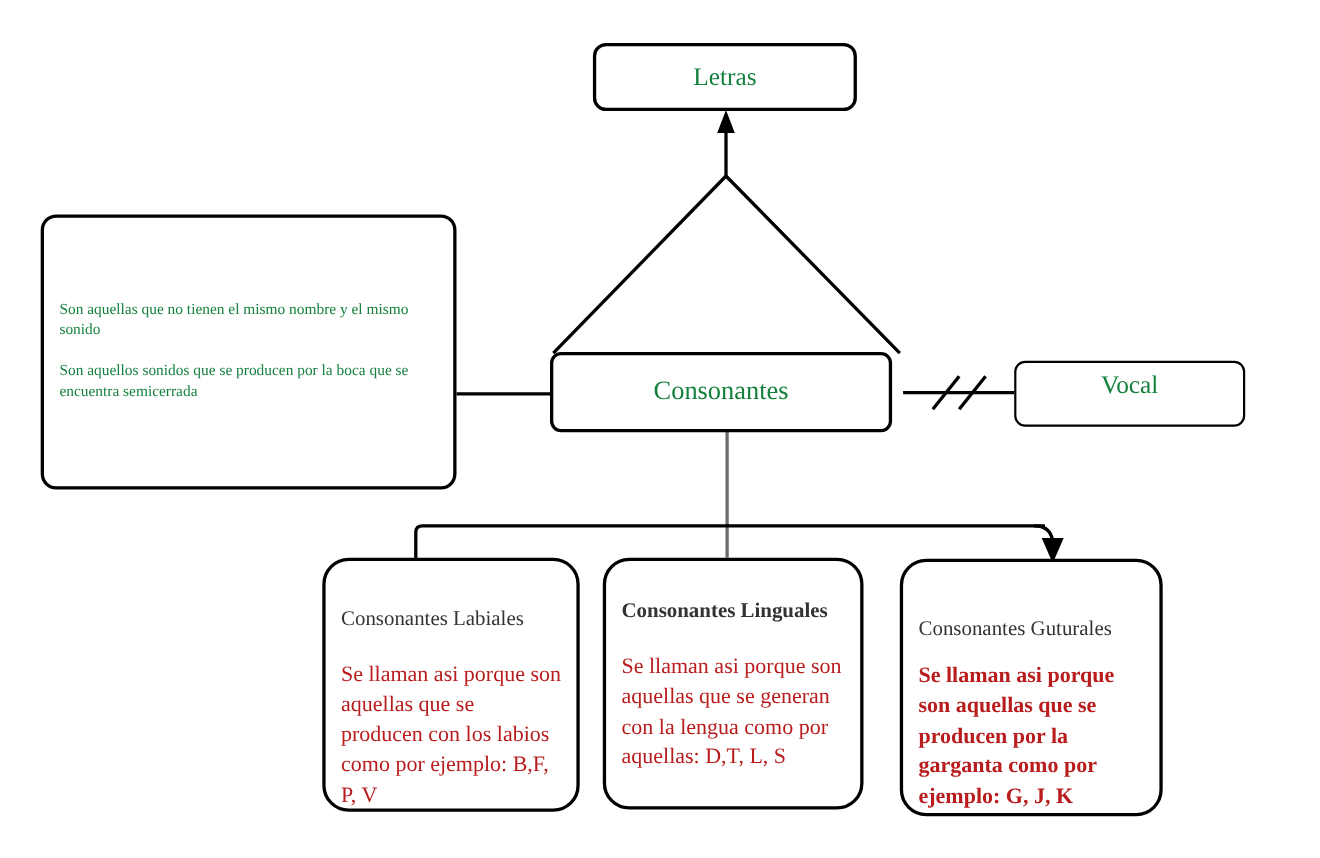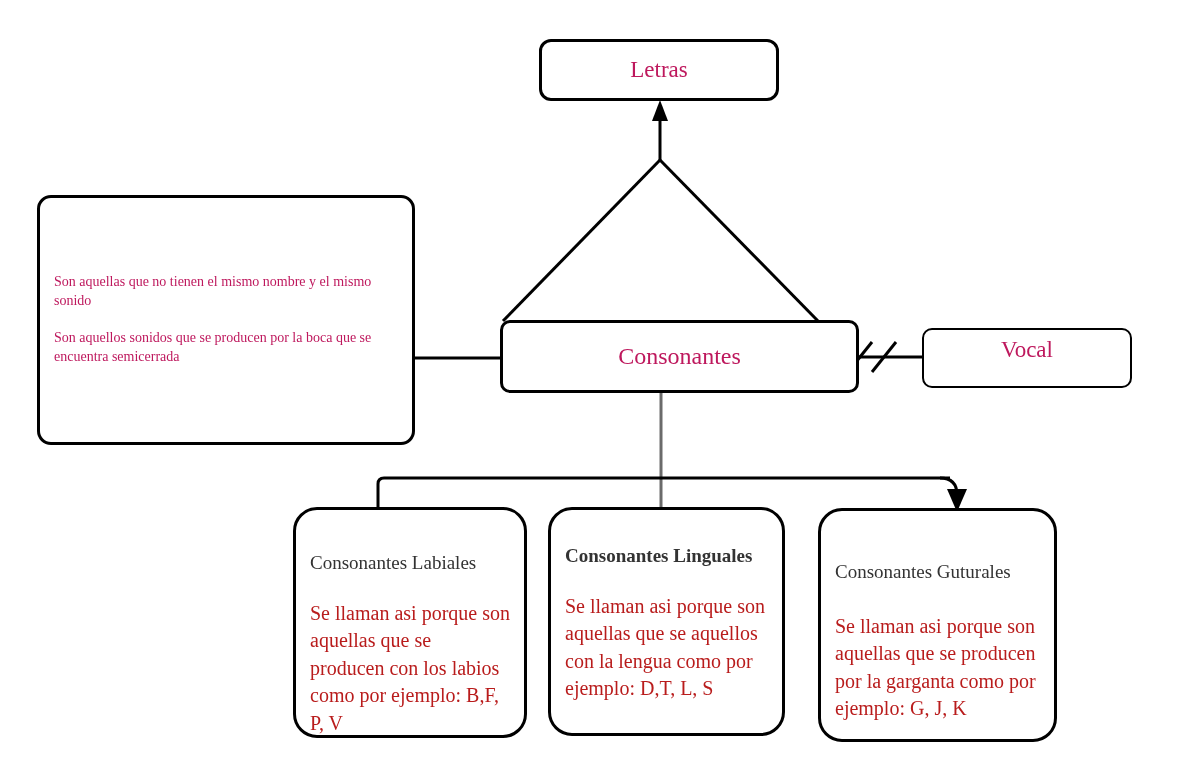--- a/index.html
+++ b/index.html
@@ -20,34 +20,34 @@
     box-sizing:border-box;
     background:#ffffff;
     border:3px solid #000000;
     border-radius:12px;
     display:flex;
     overflow:hidden;
   }
   .node .txt{
     font-size:21px;
     line-height:1.32;
-    color:#be185d;
+    color:#15803d;
     white-space:pre-wrap;
   }
 
   
   #node-letras{
     left:539px;top:39px;width:240px;height:62px;
     align-items:center;justify-content:center;
   }
   #node-letras .txt{font-size:23px;text-align:center;}
 
   
   #node-consonantes{
-    left:500px;top:320px;width:359px;height:73px;
+    left:500px;top:320px;width:311px;height:73px;
     align-items:center;justify-content:center;
     border-radius:10px;
   }
   #node-consonantes .txt{font-size:24px;text-align:center;}
 
   
   #node-vocal{
     left:922px;top:328px;width:210px;height:60px;
     align-items:flex-start;justify-content:center;
     border-width:2px;border-radius:10px;
@@ -71,21 +71,21 @@
   #node-labiales{left:293px;top:507px;width:234px;height:231px;}
   #node-labiales .heading{margin-top:41px;}
   #node-labiales .body{margin-top:24px;}
 
   #node-linguales{left:548px;top:507px;width:237px;height:229px;}
   #node-linguales .heading{margin-top:34px;font-weight:bold;}
   #node-linguales .body{margin-top:24px;}
 
   #node-guturales{left:818px;top:508px;width:239px;height:234px;}
   #node-guturales .heading{margin-top:49px;}
-  #node-guturales .body{margin-top:28px;}
+  #node-guturales .body{margin-top:16px;font-weight:bold;}
 </style>
 </head>
 <body>
 
 <div id="canvas">
 
   <svg class="edges" width="1200" height="780" viewBox="0 0 1200 780" xmlns="http://www.w3.org/2000/svg">
 
     <g>
       <path d="M 503 321 L 660 160" fill="none" stroke="#000000" stroke-width="3"></path>
@@ -136,21 +136,21 @@
 Son aquellos sonidos que se producen por la boca que se encuentra semicerrada</div>
   </div>
 
   <div class="node leaf" id="node-labiales">
     <div class="heading">Consonantes Labiales</div>
     <div class="body">Se llaman asi porque son aquellas que se producen con los labios como por ejemplo: B,F, P, V</div>
   </div>
 
   <div class="node leaf" id="node-linguales">
     <div class="heading">Consonantes Linguales</div>
-    <div class="body">Se llaman asi porque son aquellas que se aquellos con la lengua como por ejemplo: D,T, L, S</div>
+    <div class="body">Se llaman asi porque son aquellas que se generan con la lengua como por aquellas: D,T, L, S</div>
   </div>
 
   <div class="node leaf" id="node-guturales">
     <div class="heading">Consonantes Guturales</div>
     <div class="body">Se llaman asi porque son aquellas que se producen por la garganta como por ejemplo: G, J, K</div>
   </div>
 
 </div>
 
 </body></html>

